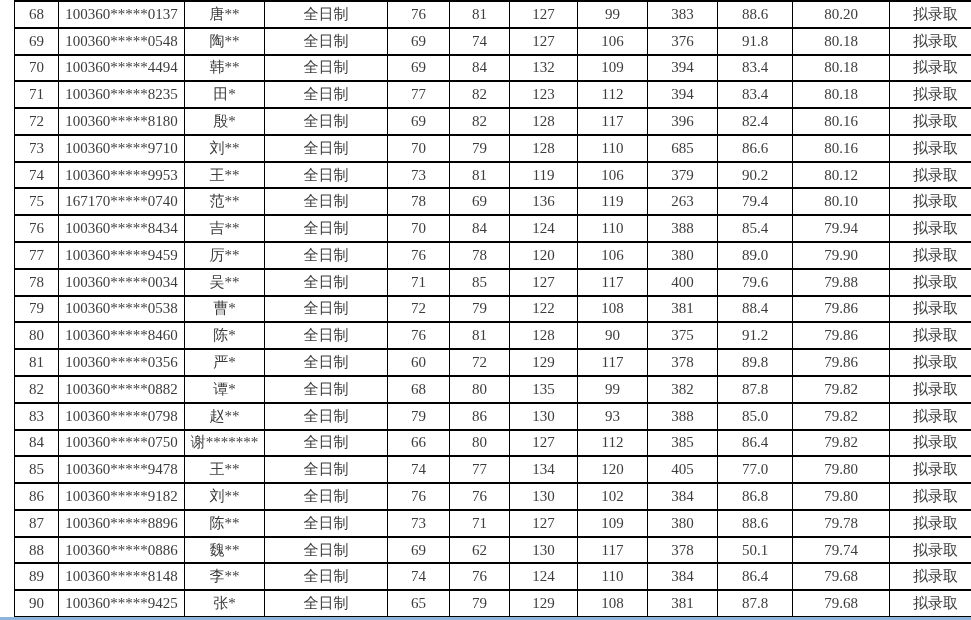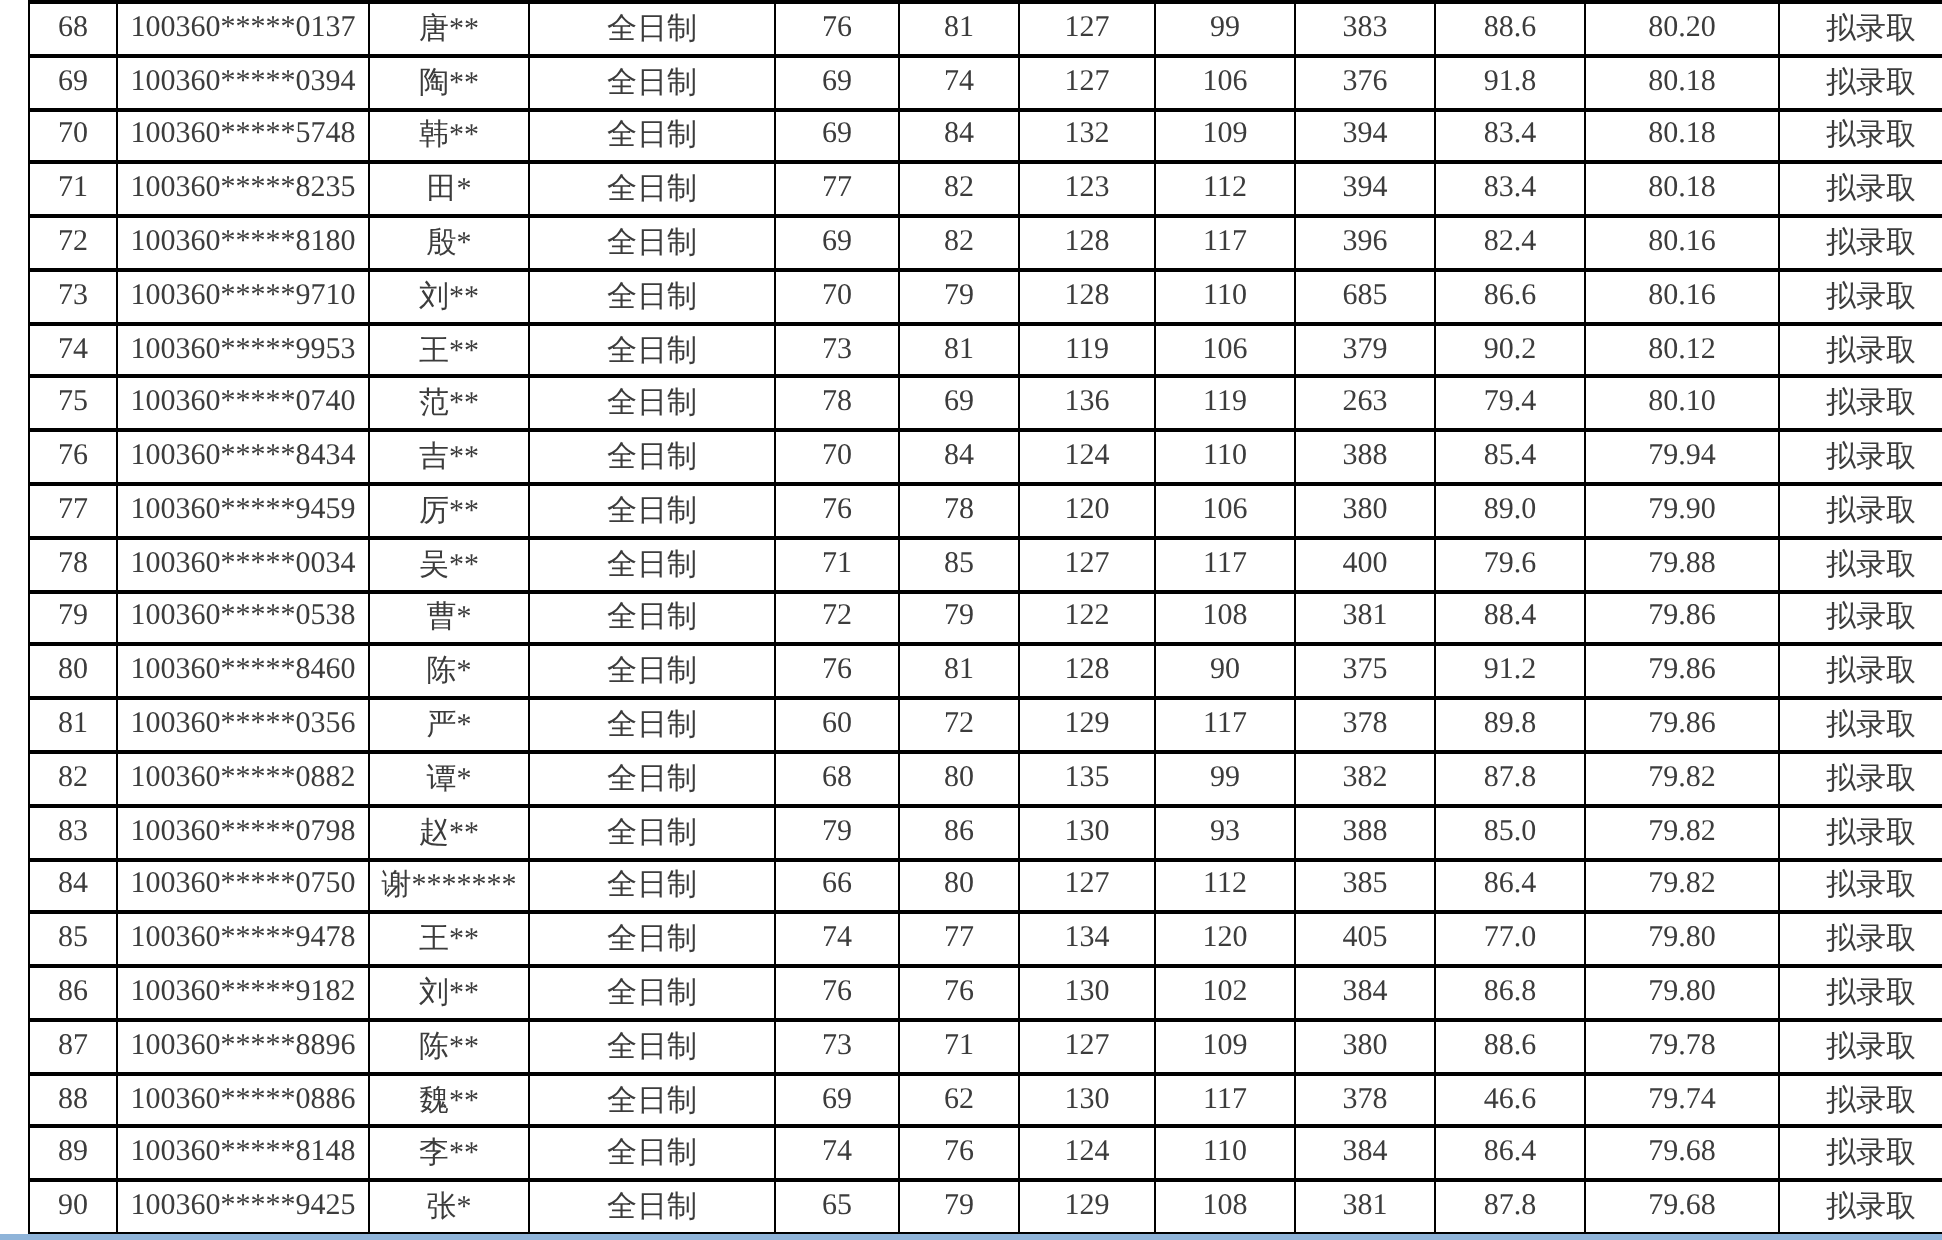--- a/index.html
+++ b/index.html
@@ -70,35 +70,35 @@
           <td>81</td>
           <td>127</td>
           <td>99</td>
           <td>383</td>
           <td>88.6</td>
           <td>80.20</td>
           <td>拟录取</td>
         </tr>
         <tr>
           <td>69</td>
-          <td>100360*****0394</td>
+          <td>100360*****0548</td>
           <td>陶**</td>
           <td>全日制</td>
           <td>69</td>
           <td>74</td>
           <td>127</td>
           <td>106</td>
           <td>376</td>
           <td>91.8</td>
           <td>80.18</td>
           <td>拟录取</td>
         </tr>
         <tr>
           <td>70</td>
-          <td>100360*****5748</td>
+          <td>100360*****4494</td>
           <td>韩**</td>
           <td>全日制</td>
           <td>69</td>
           <td>84</td>
           <td>132</td>
           <td>109</td>
           <td>394</td>
           <td>83.4</td>
           <td>80.18</td>
           <td>拟录取</td>
@@ -154,21 +154,21 @@
           <td>81</td>
           <td>119</td>
           <td>106</td>
           <td>379</td>
           <td>90.2</td>
           <td>80.12</td>
           <td>拟录取</td>
         </tr>
         <tr>
           <td>75</td>
-          <td>100360*****0740</td>
+          <td>167170*****0740</td>
           <td>范**</td>
           <td>全日制</td>
           <td>78</td>
           <td>69</td>
           <td>136</td>
           <td>119</td>
           <td>263</td>
           <td>79.4</td>
           <td>80.10</td>
           <td>拟录取</td>
@@ -344,21 +344,21 @@
         <tr>
           <td>88</td>
           <td>100360*****0886</td>
           <td>魏**</td>
           <td>全日制</td>
           <td>69</td>
           <td>62</td>
           <td>130</td>
           <td>117</td>
           <td>378</td>
-          <td>46.6</td>
+          <td>50.1</td>
           <td>79.74</td>
           <td>拟录取</td>
         </tr>
         <tr>
           <td>89</td>
           <td>100360*****8148</td>
           <td>李**</td>
           <td>全日制</td>
           <td>74</td>
           <td>76</td>

